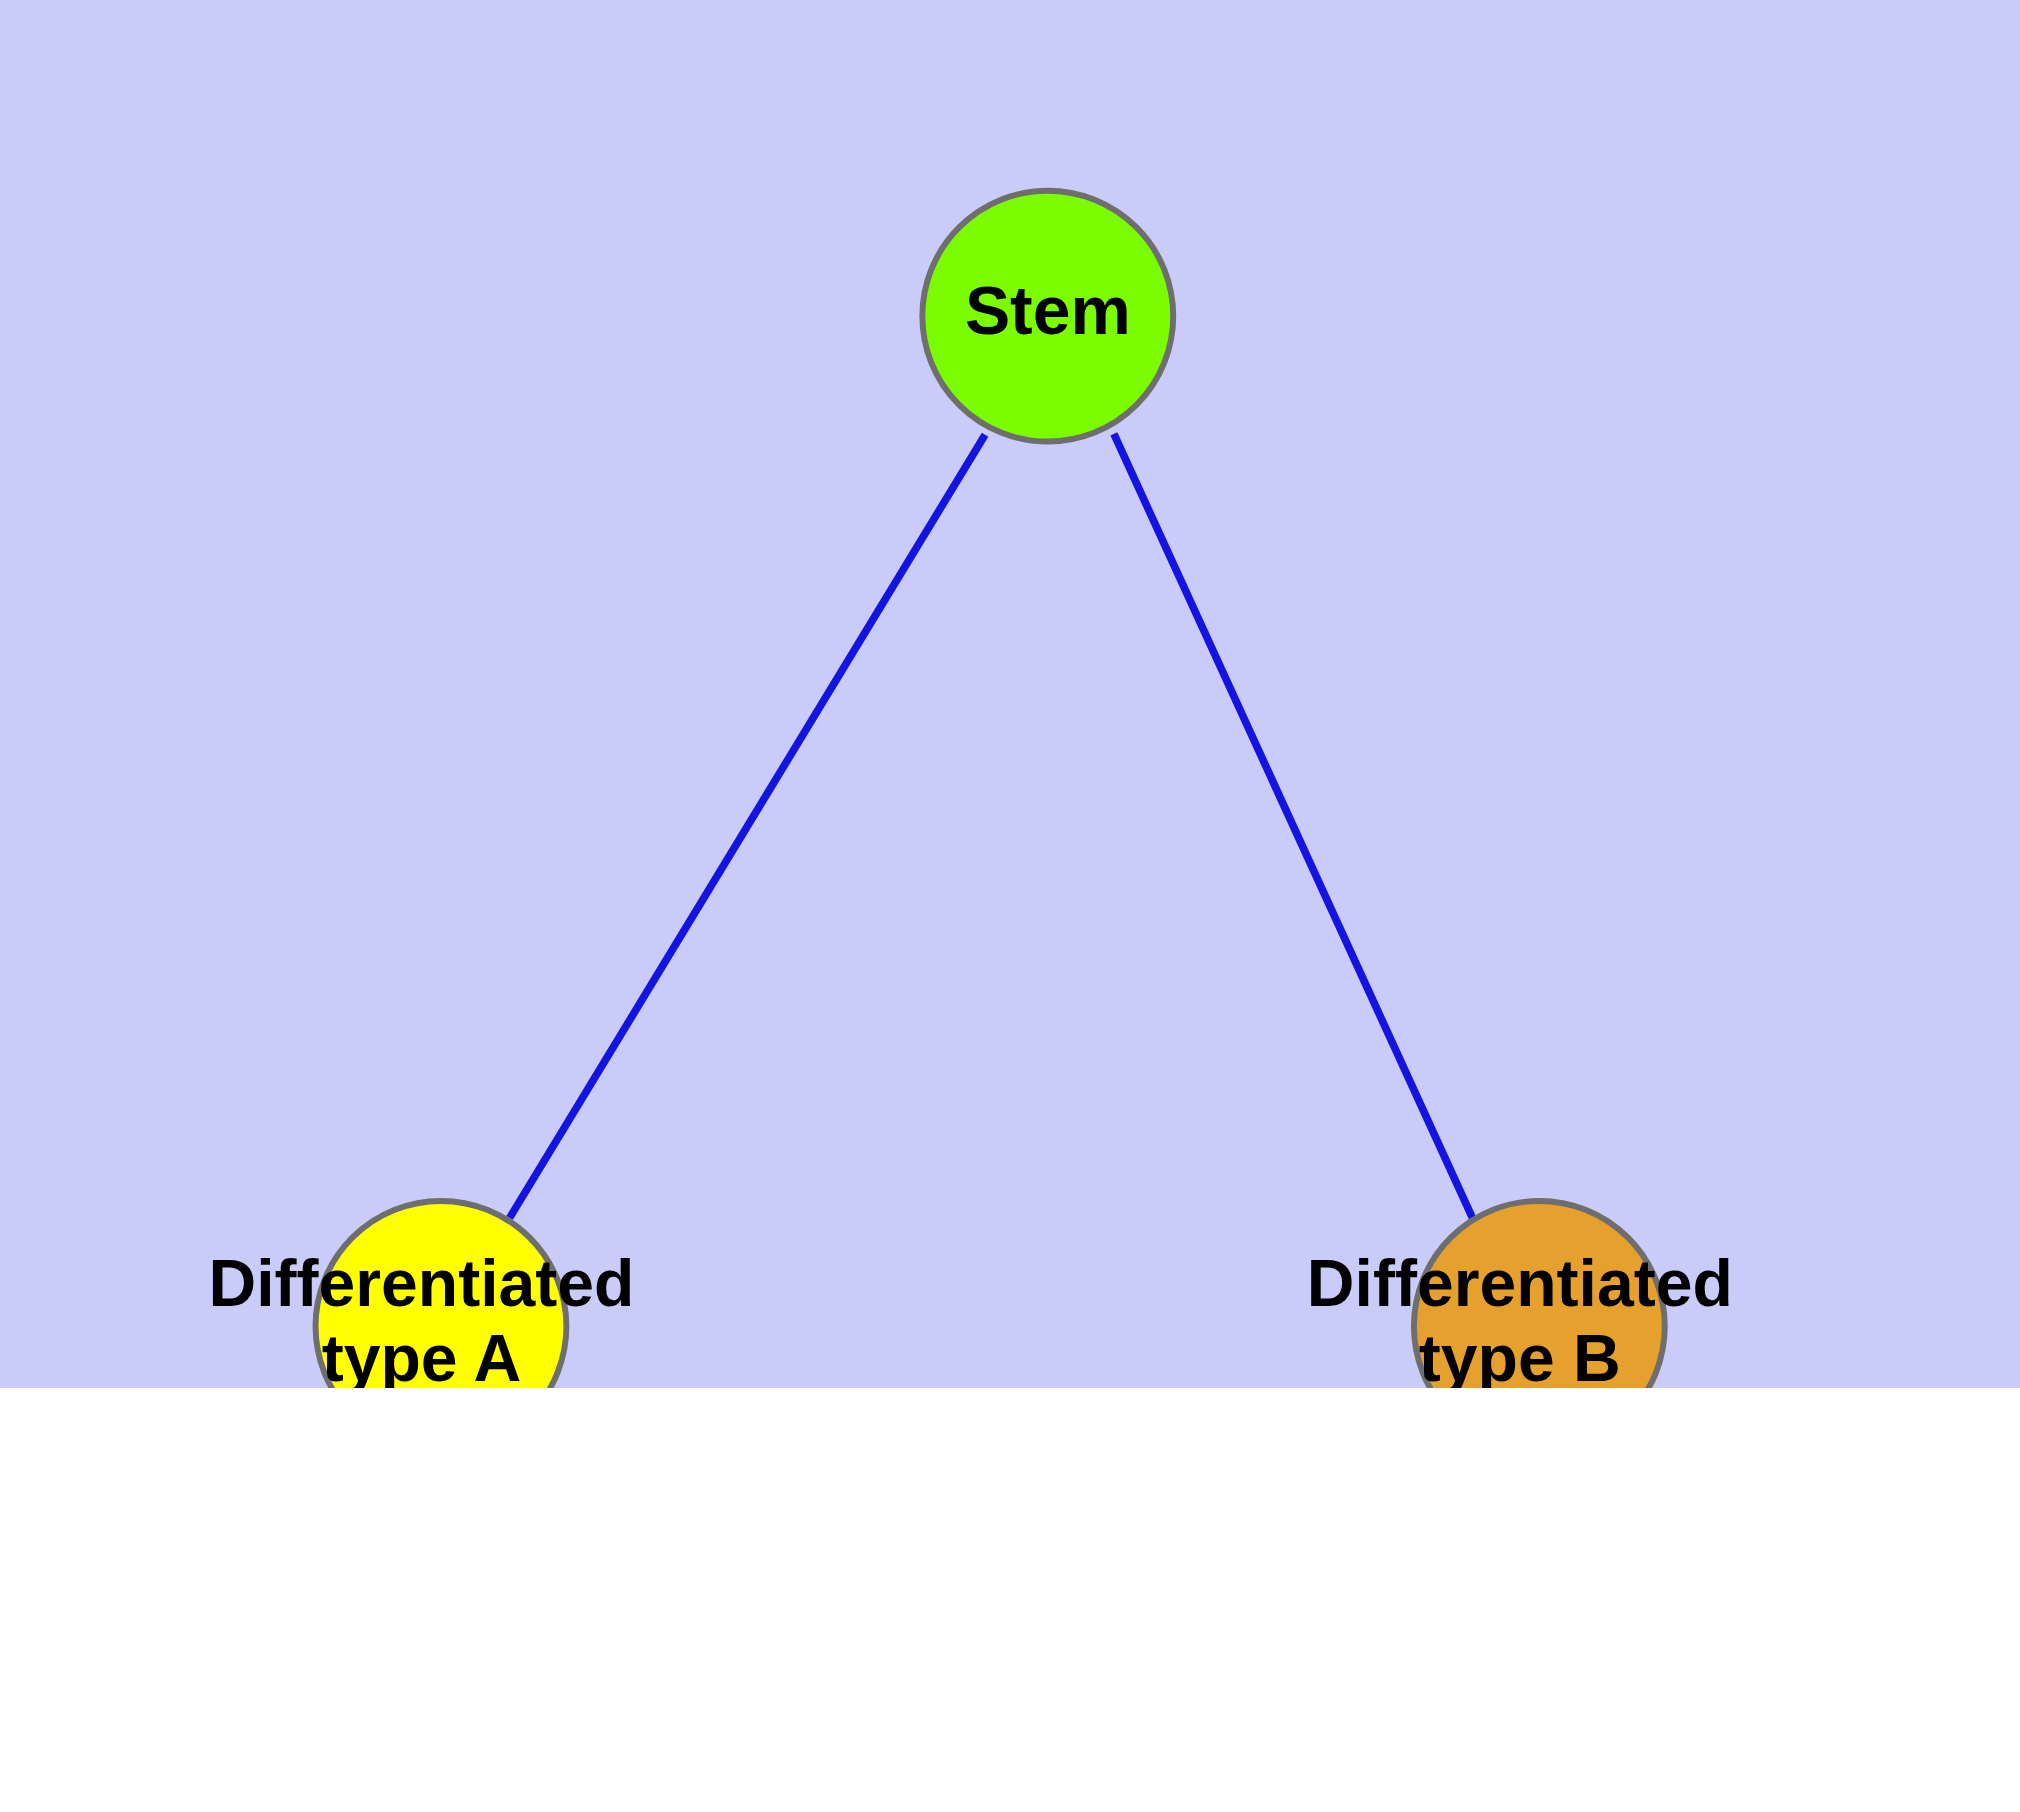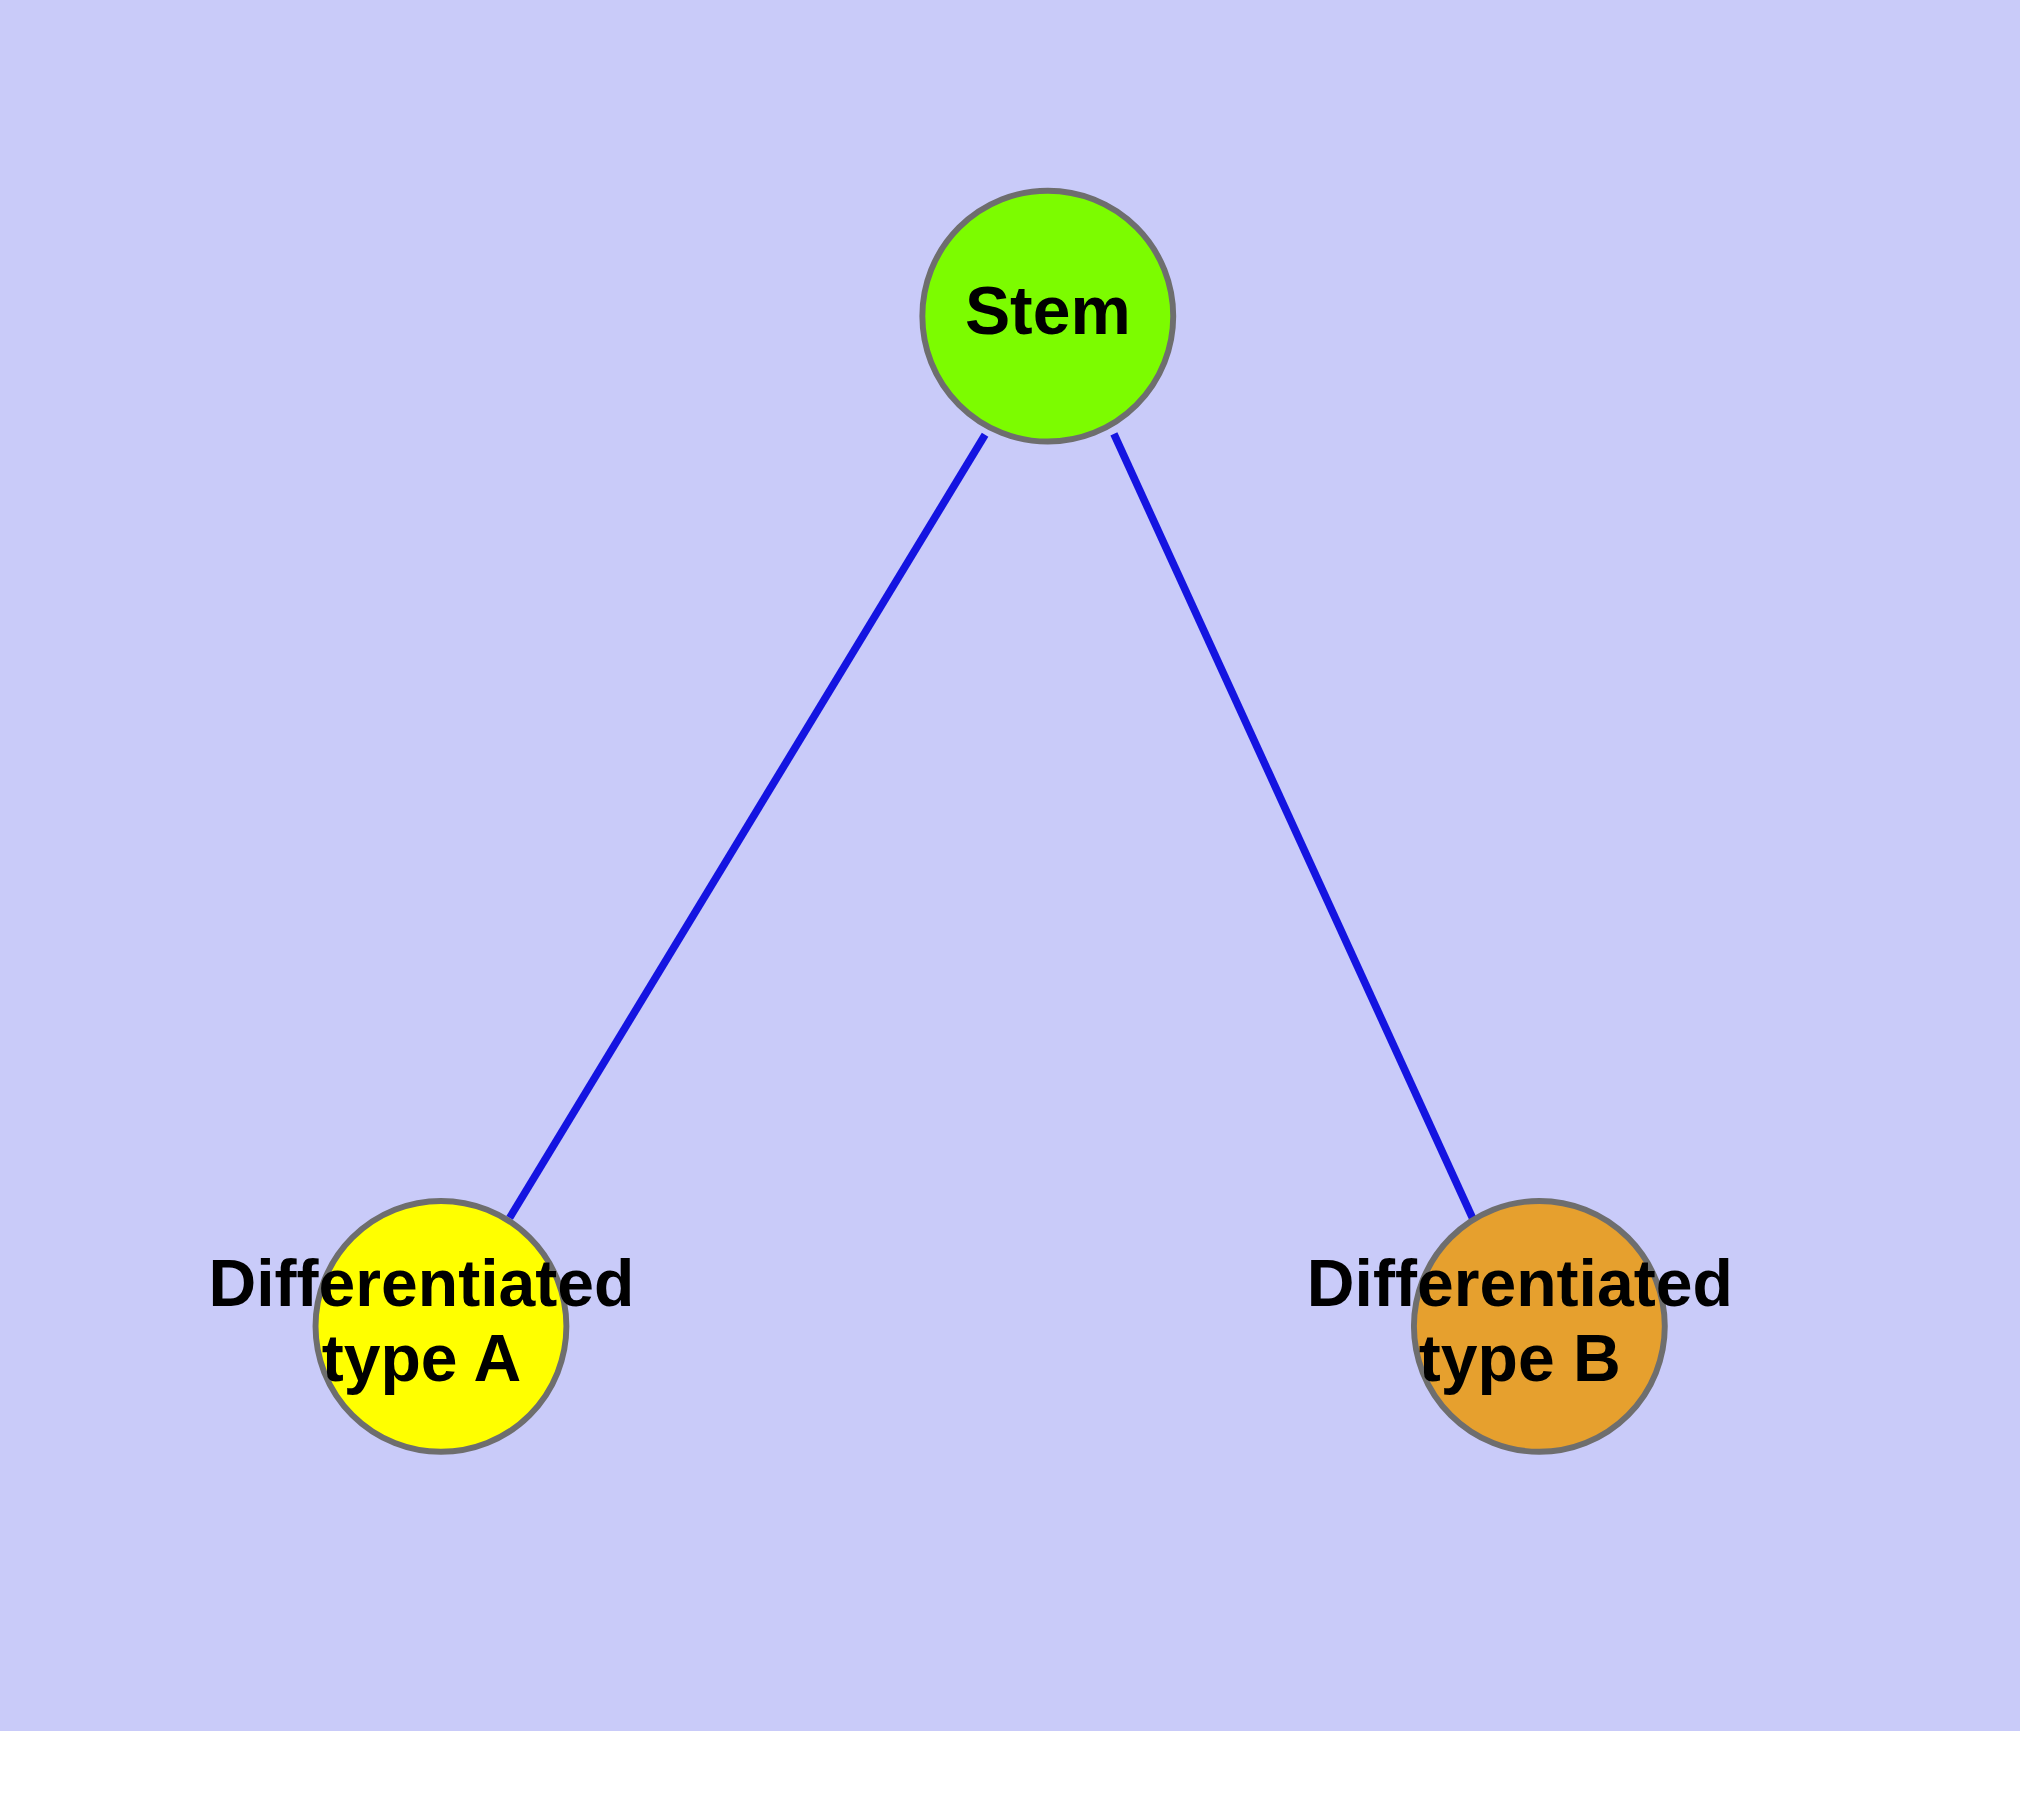--- a/index.html
+++ b/index.html
@@ -34,21 +34,21 @@
   .node-circle {
     stroke-linejoin: round;
   }
   .edge-line {
     stroke-linecap: butt;
   }
 </style>
 </head>
 <body>
 
-<div id="canvas" style="width: 2021px; height: 1731px; background: rgb(201, 203, 249);">
+<div id="canvas" style="width: 2021px; height: 1388px; background: rgb(201, 203, 249);">
   <svg id="graph-svg" viewBox="0 0 2384 2138" xmlns="http://www.w3.org/2000/svg" style="width: 2021px; height: 1812px;">
 
     <rect id="bg-rect" x="0" y="0" width="2384" height="2138" fill="#c9cbf9"></rect>
 
     <g id="edges-group">
       <line class="edge-line" id="edge-0" x1="1162" y1="513" x2="601" y2="1437" stroke="#1414e1" stroke-width="9"></line>
       <line class="edge-line" id="edge-1" x1="1314" y1="512" x2="1738" y2="1439" stroke="#1414e1" stroke-width="9"></line>
     </g>
 
     <g id="nodes-group">

